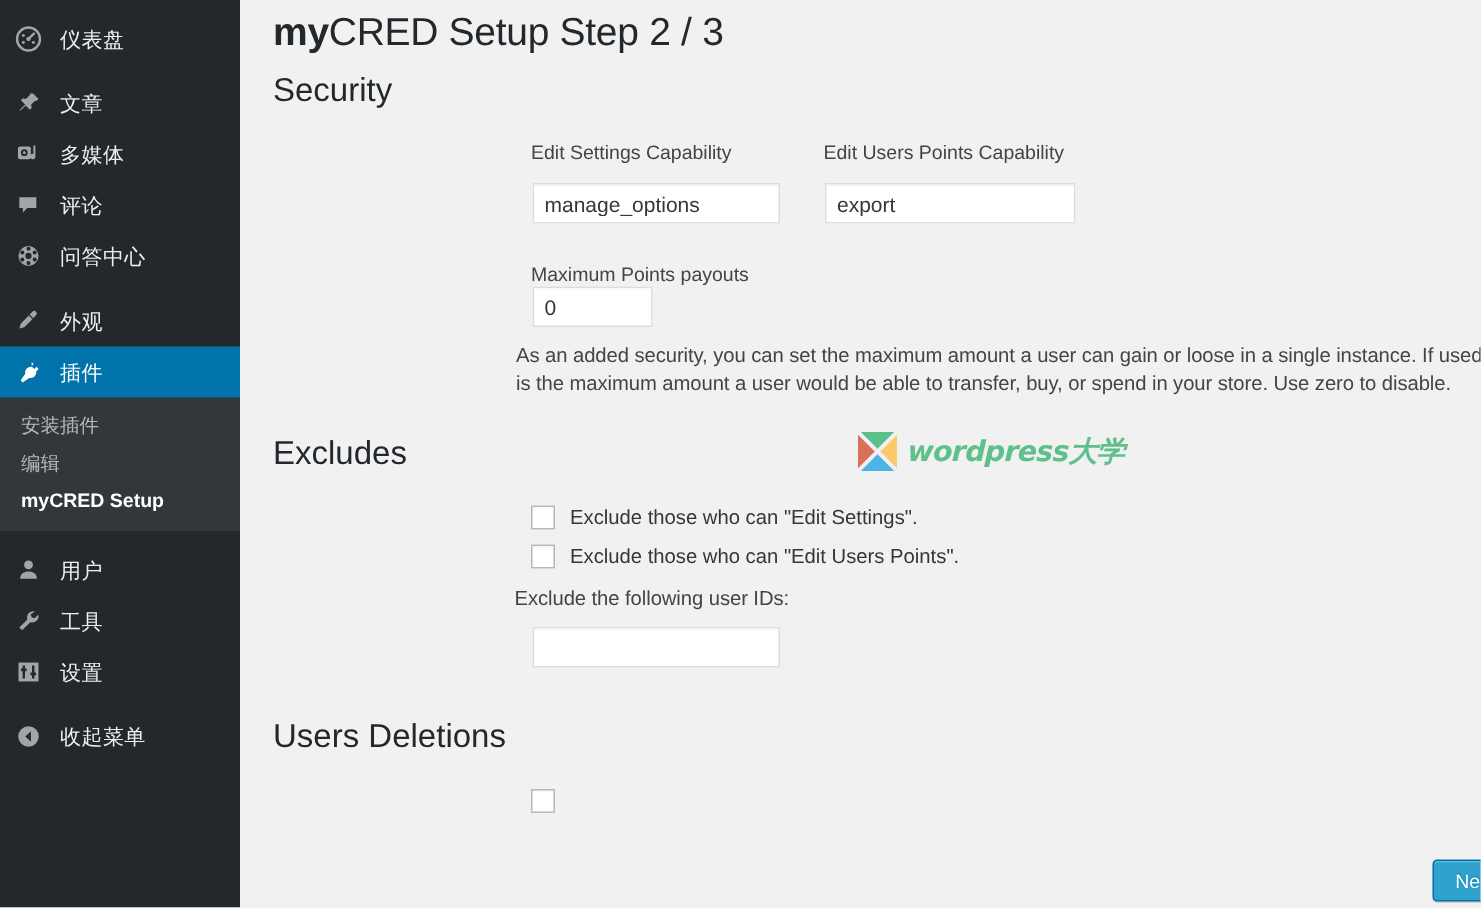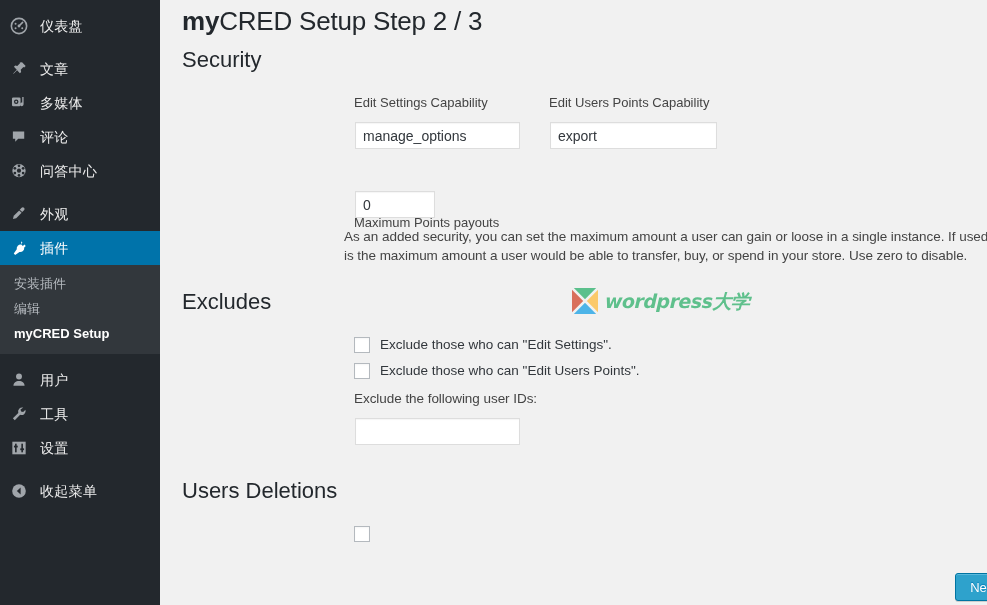--- a/index.html
+++ b/index.html
@@ -368,21 +368,21 @@
     <div style="position:absolute; left:194px; top:93px;">
       <span class="field-label">Edit Settings Capability</span>
     </div>
     <div style="position:absolute; left:389px; top:93px;">
       <span class="field-label">Edit Users Points Capability</span>
     </div>
 
     <input class="txt-input" style="position: absolute; left: 195px; top: 122px; width: 165px;" type="text" value="manage_options">
     <input class="txt-input" style="position: absolute; left: 390px; top: 122px; width: 167px;" type="text" value="export">
 
-    <div style="position:absolute; left:194px; top:174px;margin-top:39px;">
+    <div style="position:absolute; left:194px; top:174px;">
       <span class="field-label">Maximum Points payouts</span>
     </div>
     <input class="txt-input" style="position: absolute; left: 195px; top: 191px; width: 80px;" type="text" value="0">
 
     <div style="position:absolute; left:184px; top:227px; width:790px;">
       <div class="helptext">As an added security, you can set the maximum amount a user can gain or loose in a single instance. If used, make sure this</div>
       <div class="helptext">is the maximum amount a user would be able to transfer, buy, or spend in your store. Use zero to disable.</div>
     </div>
 
     <h2 class="section-head" style="position:absolute; left:0; top:288px; padding-top:0;">Excludes</h2>
@@ -402,21 +402,21 @@
 
     <div class="cb-row" style="position:absolute; left:194px; top:334px;">
       <input type="checkbox" class="cbox" style="">
       <span class="cb-label">Exclude those who can "Edit Settings".</span>
     </div>
     <div class="cb-row" style="position:absolute; left:194px; top:360px;">
       <input type="checkbox" class="cbox" style="">
       <span class="cb-label">Exclude those who can "Edit Users Points".</span>
     </div>
 
-    <div style="position:absolute; left:194px; top:389px;">
+    <div style="position:absolute; left:183px; top:389px;">
       <span class="helptext">Exclude the following user IDs:</span>
     </div>
     <input class="txt-input" style="position: absolute; left: 195px; top: 418px; width: 165px;" type="text" value="">
 
     <h2 class="section-head" style="position:absolute; left:0; top:477px; padding-top:0;">Users Deletions</h2>
 
     <div class="cb-row" style="position:absolute; left:194px; top:523px;">
       <input type="checkbox" class="cbox" style="">
     </div>
 

